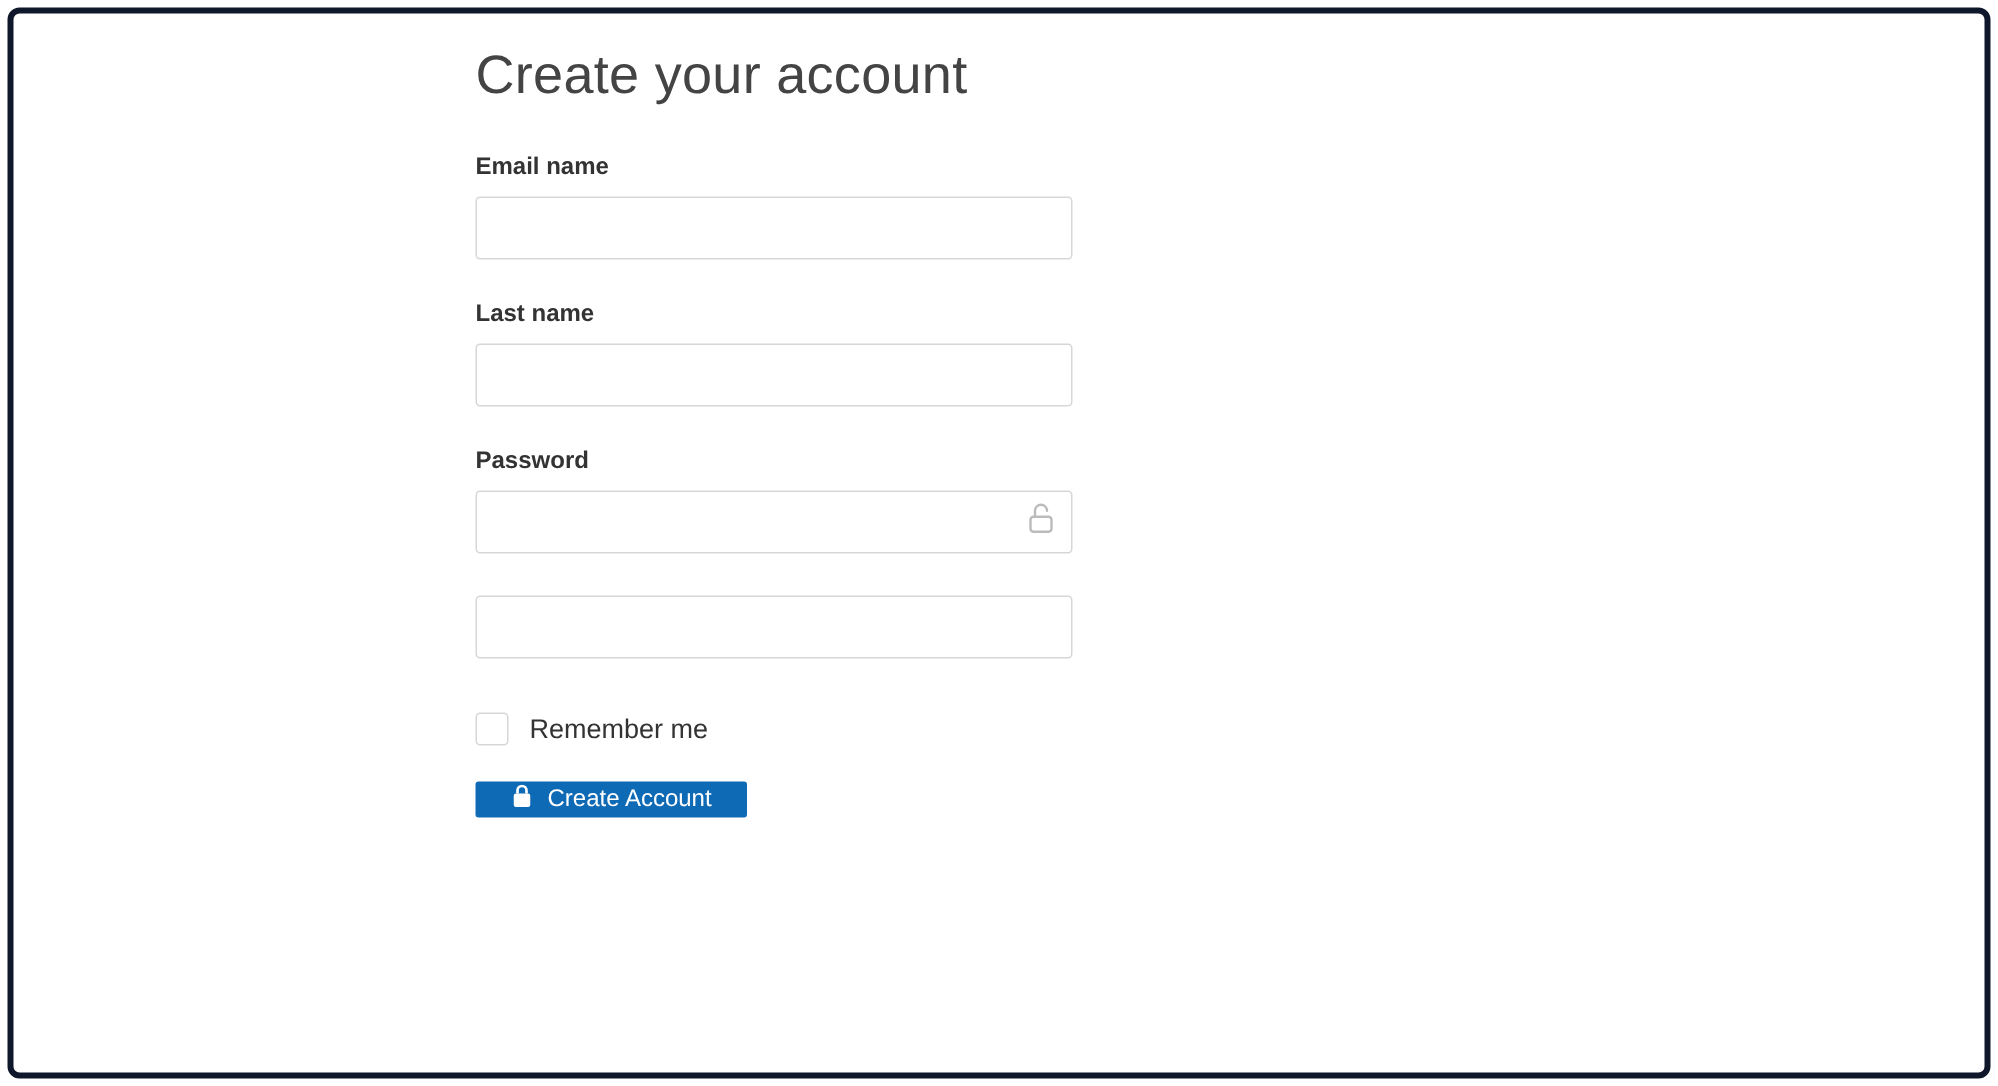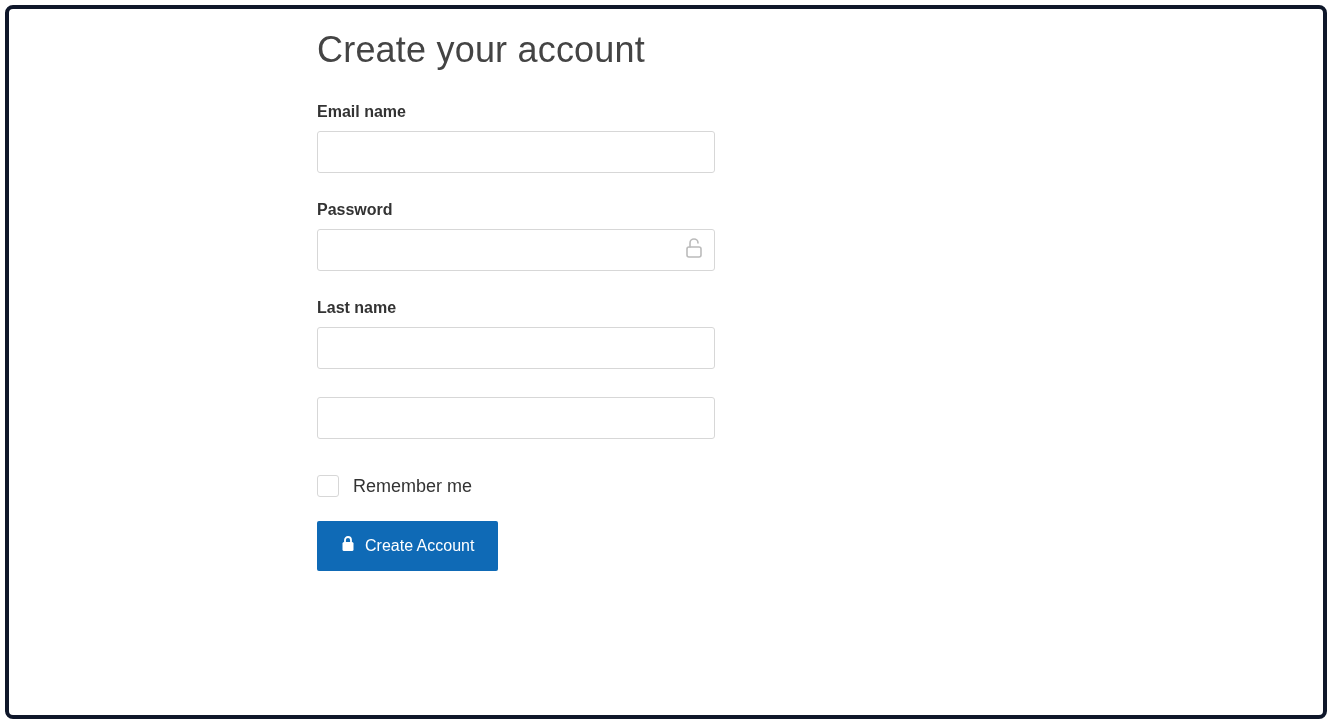--- a/index.html
+++ b/index.html
@@ -87,21 +87,21 @@
       font-size: 18px;
       color: #333;
       font-weight: 400;
     }
     .submit-btn {
       background: #0f6ab6;
       color: #fff;
       border: none;
       border-radius: 2px;
       padding: 0 24px;
-      height: 50px;
+      height: 24px;
       font-size: 16px;
       font-weight: 400;
       cursor: pointer;
       display: inline-flex;
       align-items: center;
       gap: 10px;
     }
     .submit-btn svg {
       flex-shrink: 0;
     }
@@ -114,35 +114,35 @@
 
     <h1 class="page-title">Create your account</h1>
 
 
     <div class="field">
       <label class="label">Email name</label>
       <input type="text" class="text-input" value="" style="">
     </div>
 
     <div class="field">
+      <label class="label">Last name</label>
+      <input type="text" class="text-input" value="" style="">
+    </div>
+
+    <div class="field">
       <label class="label">Password</label>
       <div class="password-wrap">
         <input type="password" class="text-input" value="" style="">
         <span class="unlock-icon">
           <svg width="18" height="22" viewBox="0 0 18 22" fill="none" stroke="currentColor" stroke-width="1.6">
             <path d="M5 10 V6 a4 4 0 0 1 8 0" stroke-linecap="round"></path>
             <rect x="2" y="10" width="14" height="10" rx="2"></rect>
           </svg>
         </span>
       </div>
-    </div>
-
-    <div class="field">
-      <label class="label">Last name</label>
-      <input type="text" class="text-input" value="" style="">
     </div>
 
     <div class="field">
       <input type="password" class="text-input" value="" style="">
     </div>
 
     <div class="checkbox-row">
       <input type="checkbox" class="checkbox" style="">
       <span class="checkbox-label">Remember me</span>
     </div>

